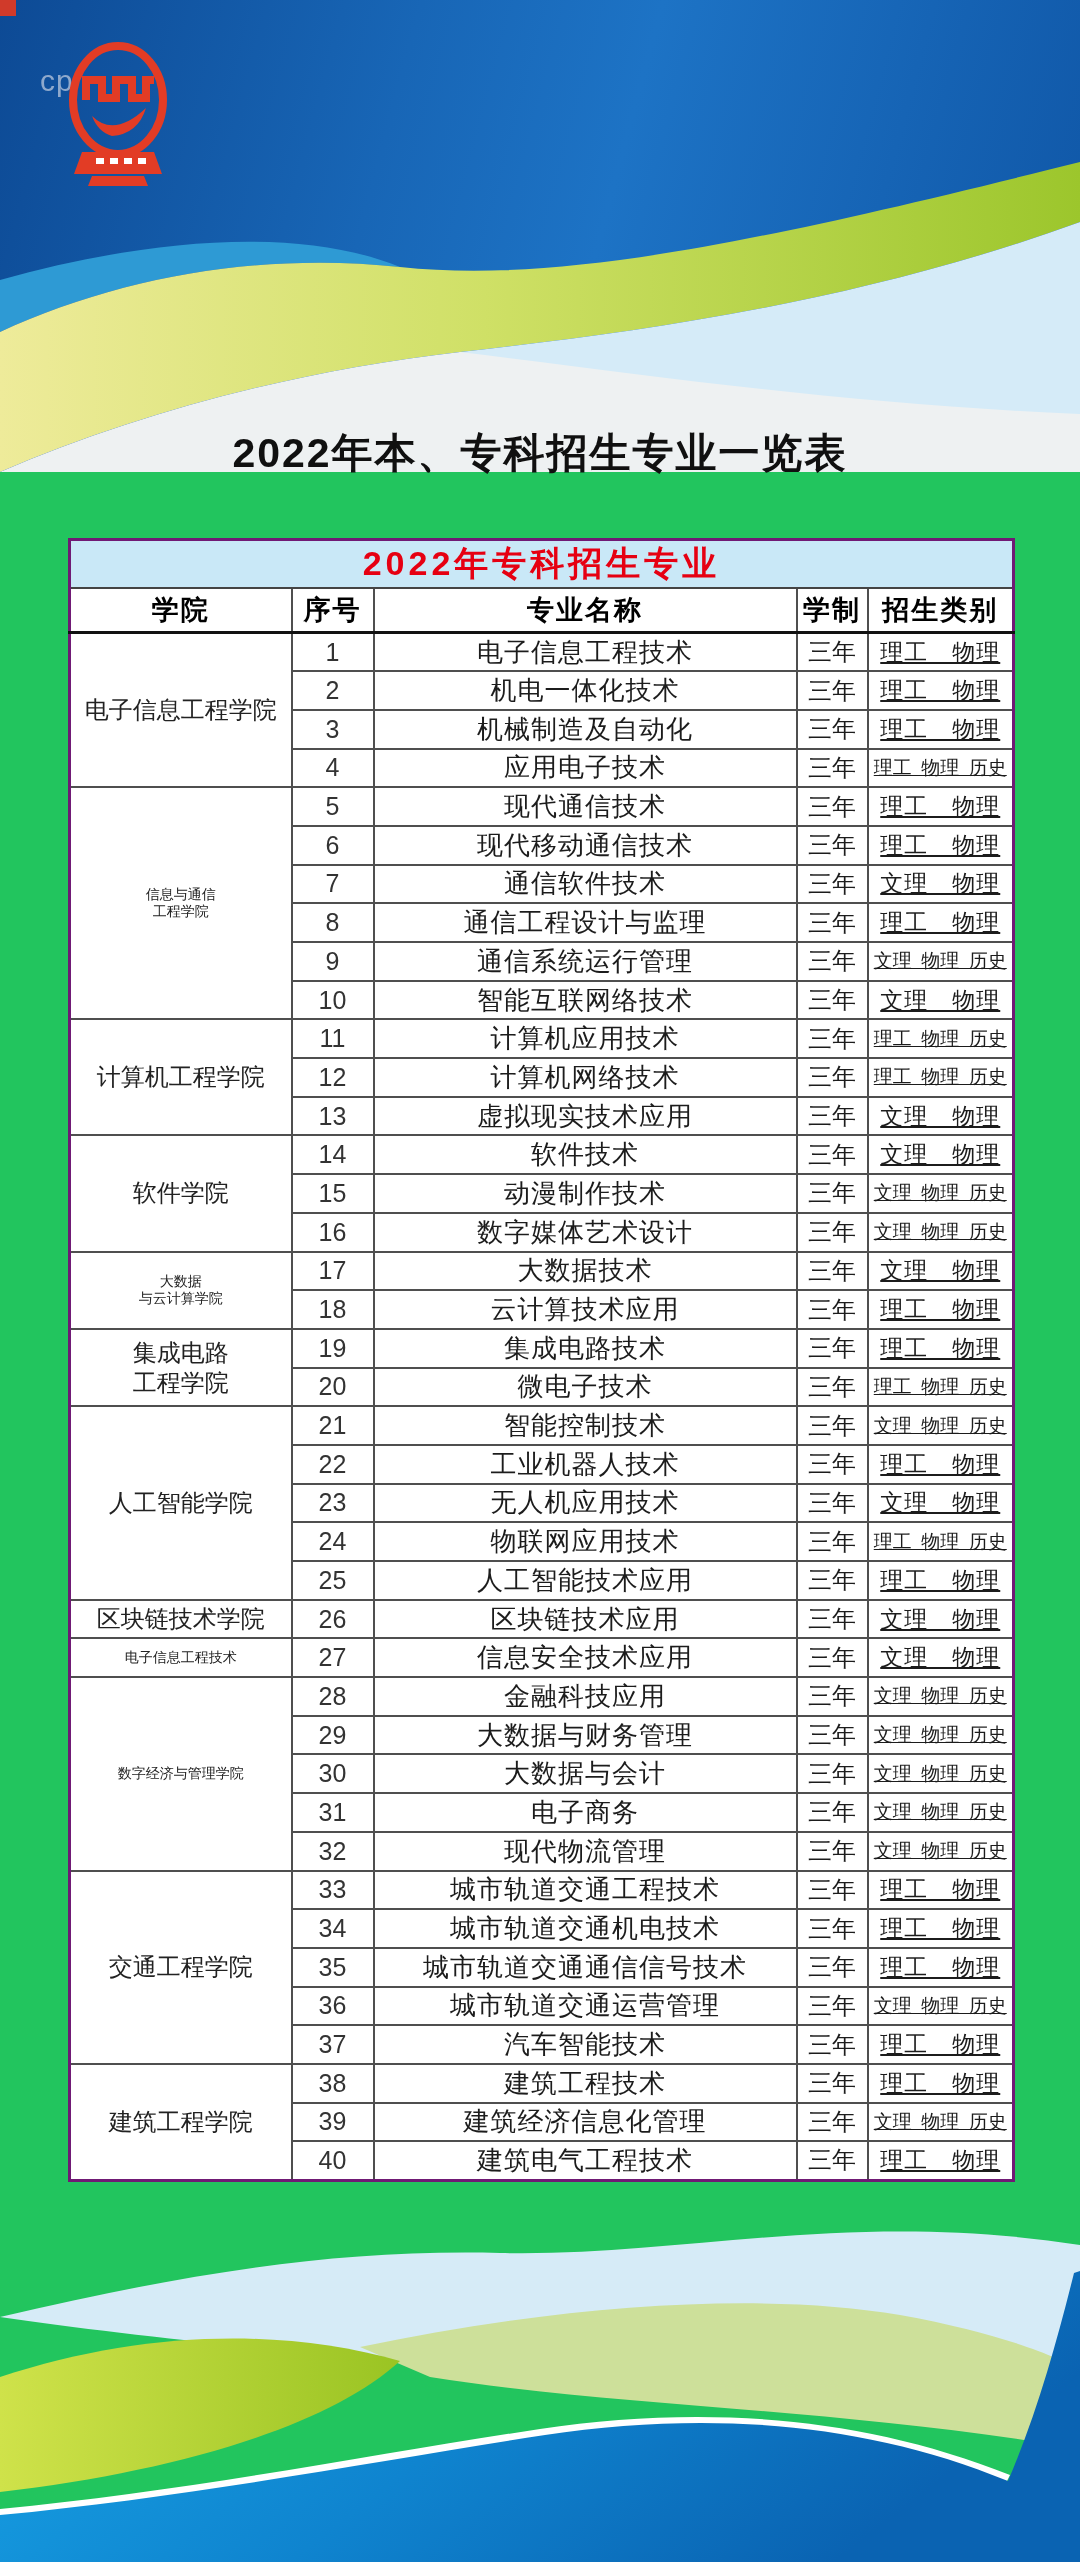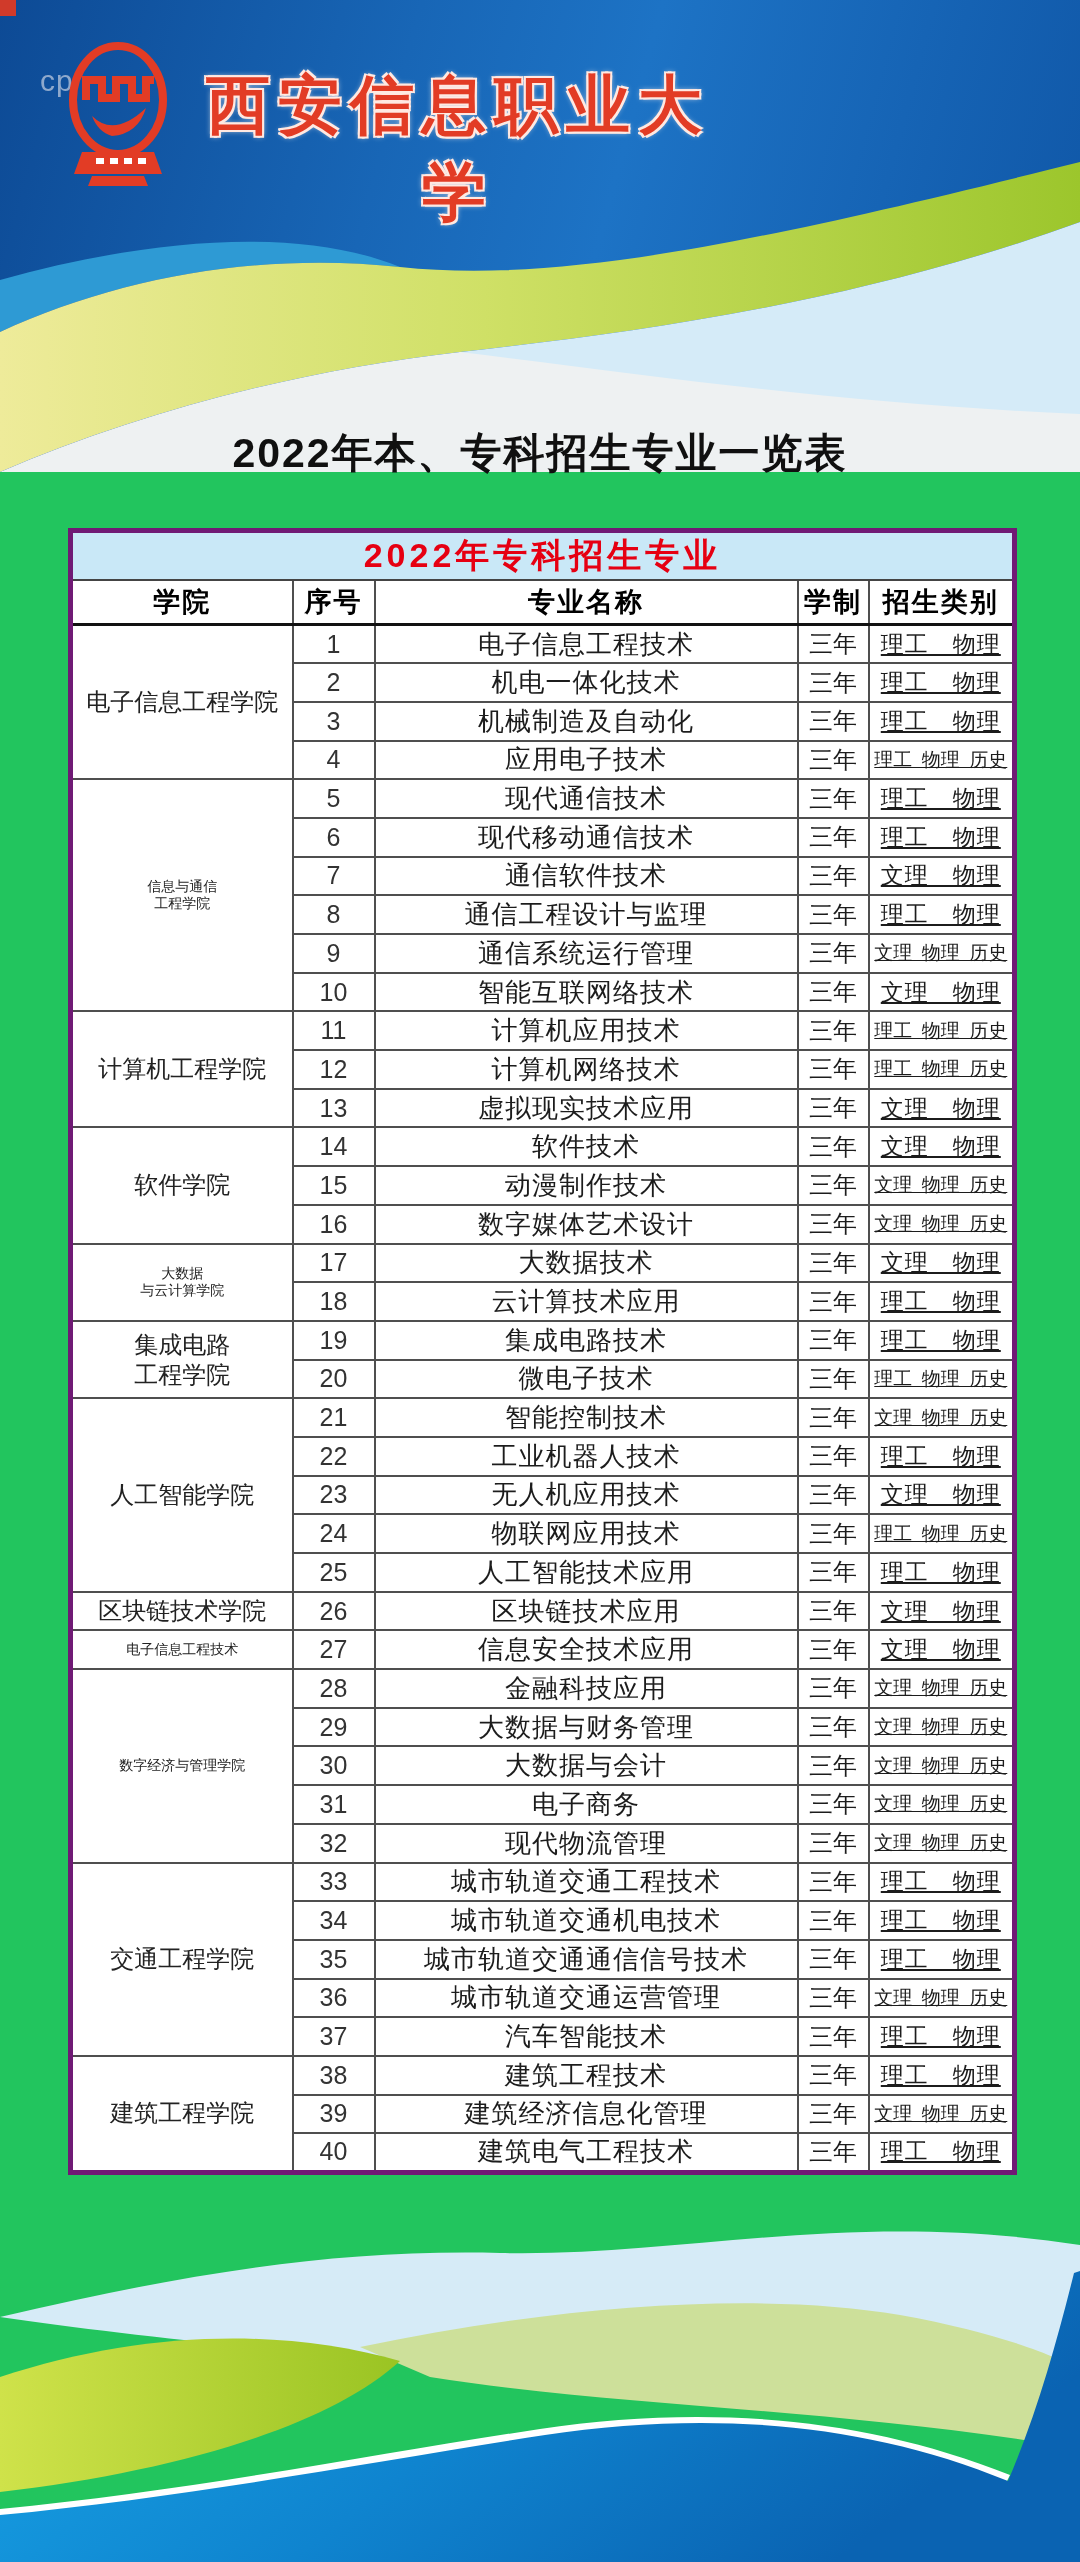--- a/index.html
+++ b/index.html
@@ -21,21 +21,21 @@
   .top-waves { position:absolute; left:0; top:162px; width:1080px; height:310px; display:block; }
 
   
   .page-title { position:absolute; left:0; top:426px; width:1080px; margin:0; text-align:center;
     font-size:41px; font-weight:bold; letter-spacing:2px; color:#101010; }
 
   
   .admissions-table { position:absolute; left:68px; top:528px; width:944px;
     border-collapse:collapse; table-layout:fixed; background:#ffffff; }
   .admissions-table td, .admissions-table th { border:2px solid #4f4f4f; padding:0; text-align:center; vertical-align:middle; }
-  .admissions-table { border:5px solid #701a75; }
+  .admissions-table { border:3px solid #701a75;margin-top:10px; }
   .banner-cell { height:44px; background:#c9e8f7; color:#e60012; font-size:34px; font-weight:bold;
     letter-spacing:4px; border-bottom:2px solid #444444 !important; }
   .header-row th { height:42px; background:#ffffff; color:#000000; font-size:27px; font-weight:bold;
     letter-spacing:2px; border-bottom:3px solid #111111; }
   tbody tr { height:38.7px; }
   tbody td { border-top:1px solid #8f8f8f; font-size:25px; color:#1c1c1c; }
   tbody tr.group-start td { border-top:2.5px solid #1f1f1f; }
   .col-college { white-space:pre-line; font-size:24px; line-height:1.25; color:#222; }
   .col-college.compact { font-size:14px; }
   .col-no { font-size:25px; font-weight:300; color:#333; }
@@ -61,21 +61,20 @@
       <polyline points="24,64 24,44 40,44 40,62 54,62 54,44 70,44 70,62 84,62 84,44 92,44" fill="none" stroke="#e23c25" stroke-width="8"></polyline>
       <path d="M30,80 Q52,102 84,72 Q76,98 50,100 Q36,96 30,80 Z" fill="#e23c25"></path>
       <path d="M20,116 L92,116 L100,138 L12,138 Z" fill="#e23c25"></path>
       <path d="M30,140 L82,140 L86,150 L26,150 Z" fill="#e23c25"></path>
       <rect x="34" y="122" width="8" height="6" fill="#ffffff"></rect>
       <rect x="48" y="122" width="8" height="6" fill="#ffffff"></rect>
       <rect x="62" y="122" width="8" height="6" fill="#ffffff"></rect>
       <rect x="76" y="122" width="8" height="6" fill="#ffffff"></rect>
     </svg>
 
-    <div class="uni-cn">西安信息职业大学</div>
 
     <svg class="top-waves" viewBox="0 0 1080 310" preserveAspectRatio="none">
       <defs>
         <linearGradient id="gradGreenTop" x1="0" y1="0" x2="1" y2="0">
           <stop offset="0" stop-color="#eeeb9a"></stop>
           <stop offset="0.45" stop-color="#cfe066"></stop>
           <stop offset="1" stop-color="#9cc62c"></stop>
         </linearGradient>
       </defs>
       <path d="M0,170 C120,115 260,90 400,105 C300,64 150,76 0,118 Z" fill="#2e9ad4"></path>

